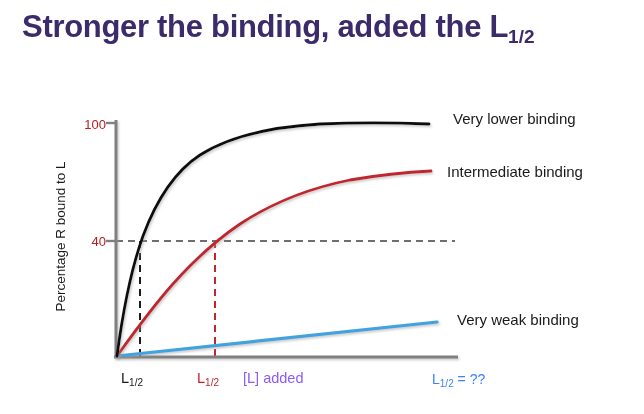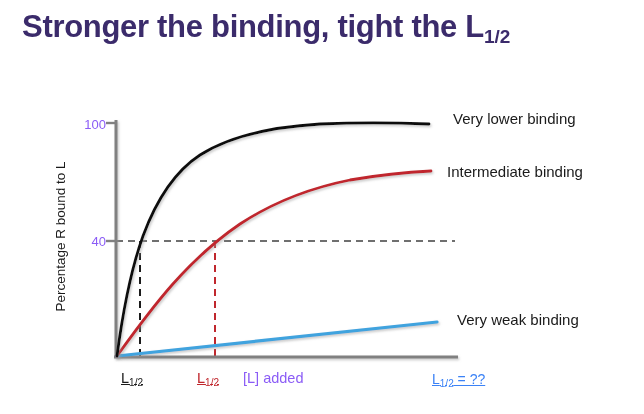--- a/index.html
+++ b/index.html
@@ -47,21 +47,21 @@
     position: absolute;
     left: 0;
     top: 0;
     width: 644px;
     height: 414px;
   }
   
   .tick-label {
     position: absolute;
     font-size: 13px;
-    color: #8b5cf6;
+    color: #b91c1c;
     text-align: right;
     white-space: nowrap;
   }
   #tick-100 { left: 60px; top: 117px; width: 46px; }
   #tick-50  { left: 60px; top: 234px; width: 46px; }
 
   #ylabel {
     position: absolute;
     left: -40px;
     top: 229px;
@@ -78,21 +78,20 @@
     top: 370px;
     font-size: 14.5px;
     color: #8b5cf6;
     white-space: nowrap;
   }
   
   .lhalf {
     position: absolute;
     font-size: 14.5px;
     white-space: nowrap;
-    text-decoration: underline;
   }
   .lhalf .sub {
     font-size: 10px;
     position: relative;
     top: 3px;
   }
   #lhalf-black { left: 121px; top: 370px; color: #1a1a1a; }
   #lhalf-red   { left: 197px; top: 370px; color: #C0272D; }
   #lhalf-blue  { left: 432px; top: 371px; color: #3b82f6; font-size: 14px; }
 
@@ -105,21 +104,21 @@
   }
   #label-tight        { left: 453px; top: 110px; }
   #label-intermediate { left: 447px; top: 163px; }
   #label-weak         { left: 457px; top: 311px; }
 </style>
 </head>
 <body>
 
 <div id="slide">
 
-  <div id="title"><span>Stronger the binding, tight the L</span><span class="sub">1/2</span></div>
+  <div id="title"><span>Stronger the binding, added the L</span><span class="sub">1/2</span></div>
 
   <svg id="chart" viewBox="0 0 644 414" xmlns="http://www.w3.org/2000/svg">
 
     <defs>
       <filter id="softshadow" x="-20%" y="-20%" width="150%" height="160%">
         <feDropShadow dx="1.2" dy="1.6" stdDeviation="1.1" flood-color="#9a9a9a" flood-opacity="0.55"></feDropShadow>
       </filter>
     </defs>
 
     <line x1="116" y1="241" x2="455" y2="241" stroke="#6f6f6f" stroke-width="2" stroke-dasharray="7,5"></line>

